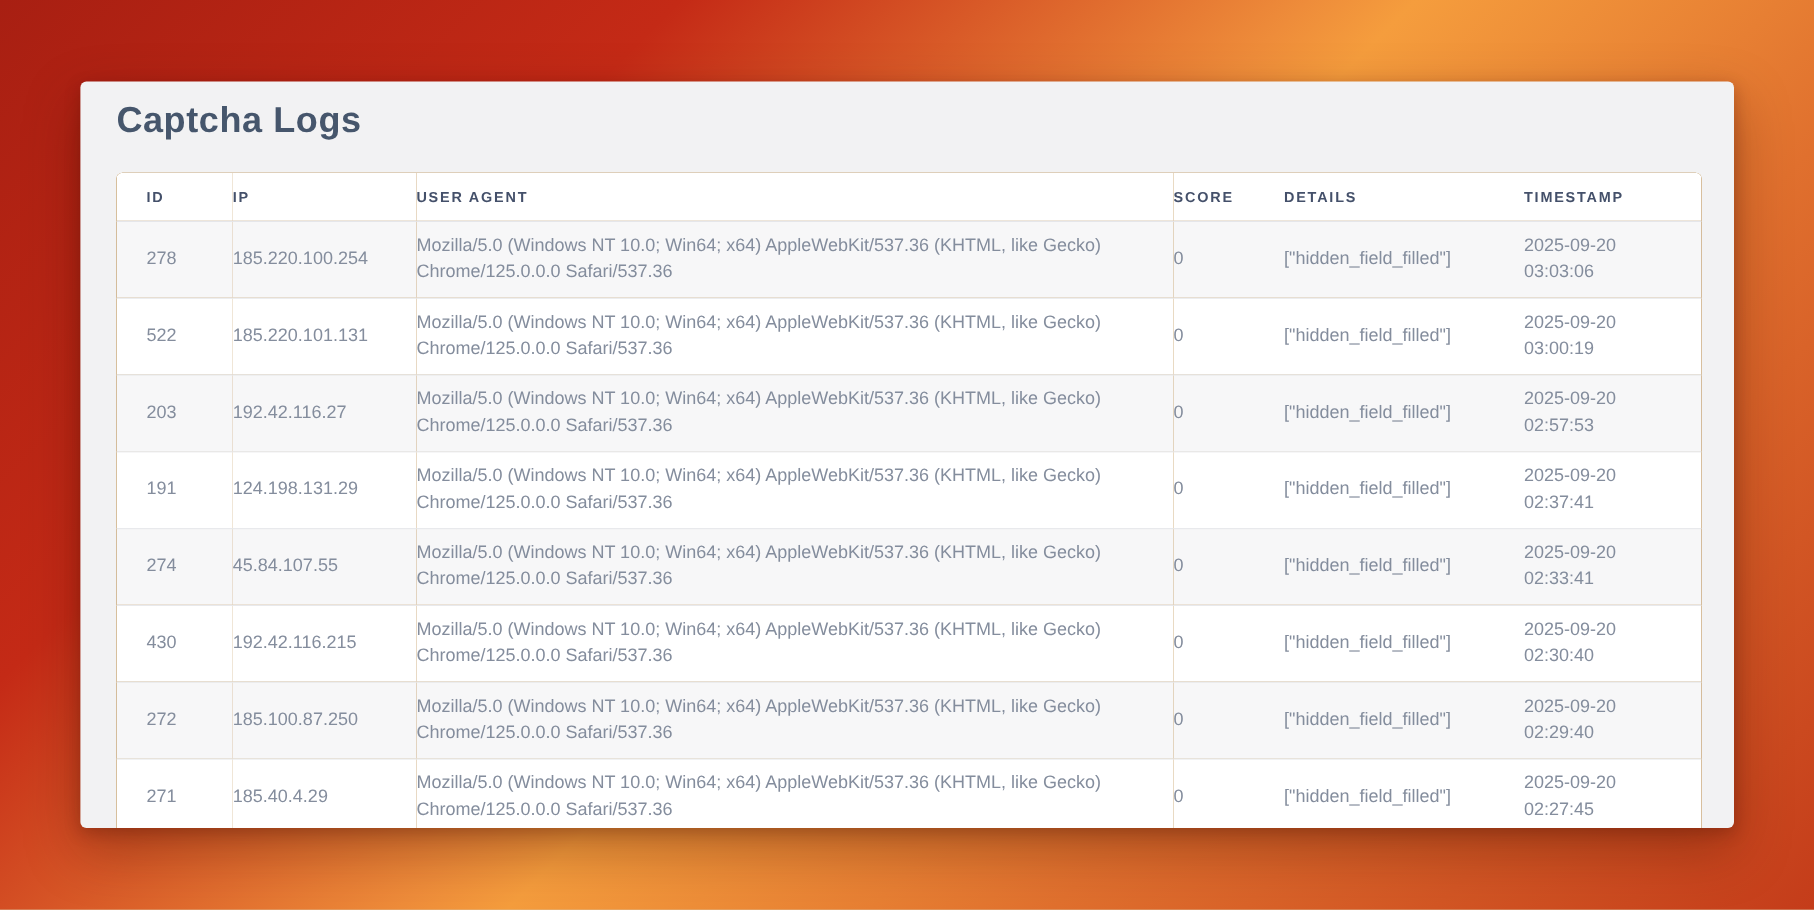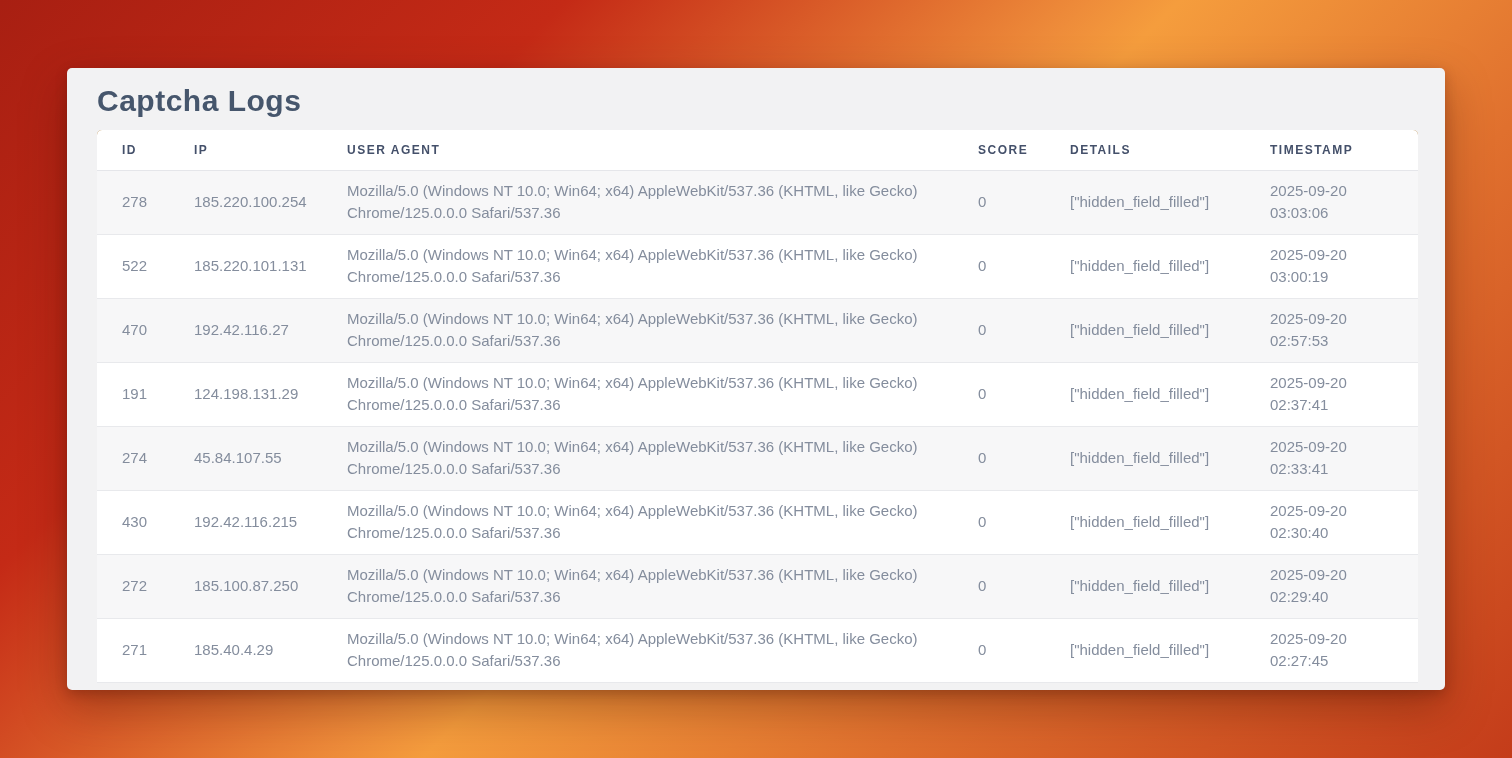--- a/index.html
+++ b/index.html
@@ -21,21 +21,21 @@
     box-shadow: 0 18px 45px rgba(70, 15, 0, 0.35), 0 4px 12px rgba(70, 15, 0, 0.25);
     padding: 16px 27px 0 30px;
     overflow: hidden;
   }
   .page-title {
     font-size: 30px;
     line-height: 34px;
     font-weight: 600;
     letter-spacing: 0.5px;
     color: #46566c;
-    margin-bottom: 12px;
+    margin-bottom: 26px;
   }
   .table-wrap {
     background: #a16207;
     border-radius: 5px 5px 0 0;
     overflow: hidden;
     width: 1321px;
   }
   table {
     width: 1321px;
     border-collapse: collapse;
@@ -127,21 +127,21 @@
     </td>
     <td>0</td>
     <td>["hidden_field_filled"]</td>
     <td class="ts">
       <div>2025-09-20</div>
       <div>03:00:19</div>
     </td>
   </tr>
 
   <tr>
-    <td class="first">470</td>
+    <td class="first">203</td>
     <td>192.42.116.27</td>
     <td class="ua">
       <div>Mozilla/5.0 (Windows NT 10.0; Win64; x64) AppleWebKit/537.36 (KHTML, like Gecko)</div>
       <div>Chrome/125.0.0.0 Safari/537.36</div>
     </td>
     <td>0</td>
     <td>["hidden_field_filled"]</td>
     <td class="ts">
       <div>2025-09-20</div>
       <div>02:57:53</div>

